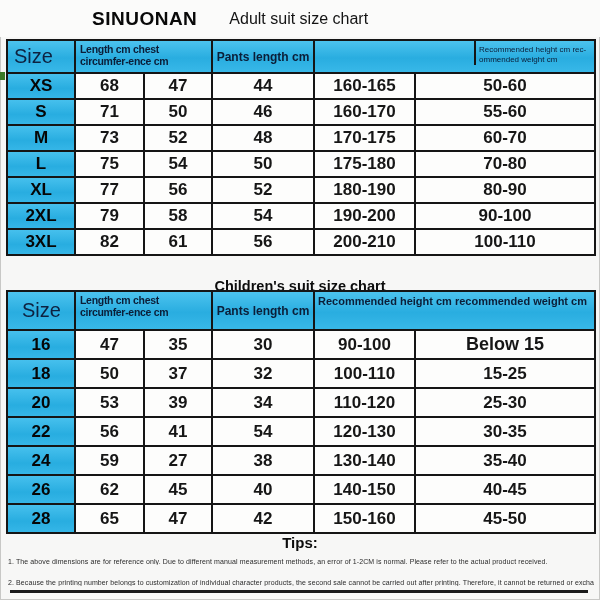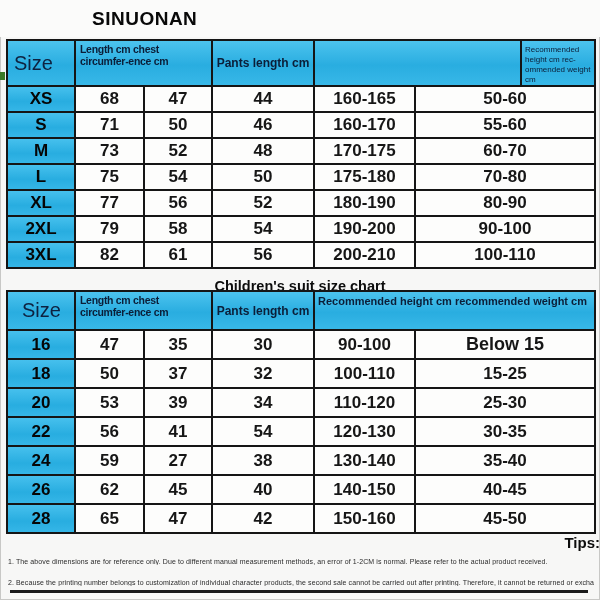--- a/index.html
+++ b/index.html
@@ -42,21 +42,21 @@
   .hdr-length{
     font-weight:bold;font-size:10.5px;letter-spacing:-0.3px;line-height:1.12;
     text-align:left;vertical-align:top;padding:3px 3px 0 4px;color:#0b1e38;
   }
   .hdr-pants{font-weight:bold;font-size:12px;text-align:center;color:#0b1e38;}
   .hdr-split{padding:0;vertical-align:top;}
   .hdr-split .split-wrap{display:flex;height:100%;}
   .hdr-split .empty-part{flex:0 0 57%;}
   .hdr-split .rec-part{
     flex:1 1 auto;border-left:2px solid #151515;
-    font-size:8px;line-height:1.25;text-align:left;padding:4px 1px 0 3px;color:#0b1e38;margin-left:46px;
+    font-size:8px;line-height:1.25;text-align:left;padding:4px 1px 0 3px;color:#0b1e38;
   }
   .hdr-rec-children{
     font-weight:bold;font-size:11px;line-height:1.15;text-align:left;
     vertical-align:top;padding:3px 0 0 3px;color:#0b1e38;white-space:normal;
   }
   .adult-table tr.hrow{height:33px;}
   .adult-table tr.brow{height:26px;}
   .children-table tr.hrow{height:39px;}
   .children-table tr.brow{height:29px;}
   td.sz{
@@ -64,40 +64,41 @@
     font-weight:bold;font-size:17px;text-align:center;color:#060606;
   }
   td.val{background:#fdfdfc;font-weight:600;font-size:17px;text-align:center;color:#161616;}
   td.val.small{font-size:18px;font-weight:bold;}
 
   .children-title{
     position:absolute;top:258px;left:0;width:600px;text-align:center;
     font-weight:bold;font-size:14.5px;color:#0d0d0d;margin-top:20px;
   }
   .tips-title{
-    position:absolute;top:534px;left:0;width:600px;text-align:right;
+    position:absolute;top:534px;left:0;width:600px;text-align:center;
     font-weight:bold;font-size:15px;color:#0d0d0d;
   }
   .tip-line{
     position:absolute;left:8px;width:586px;font-size:7px;color:#2a2a2a;
     white-space:nowrap;overflow:hidden;letter-spacing:0.1px;
   }
   .tip-1{top:558px;}
   .tip-2{top:579px;}
   .bottom-line{position:absolute;top:590px;left:10px;width:578px;height:3px;background:#1a1a1a;}
 </style>
 </head>
 <body>
 
 <div class="frame"></div>
 <div class="corner-mark"></div>
 <div class="corner-mark2"></div>
 
 <div class="top-header">
   <span class="brand">SINUONAN</span>
+  <span class="adult-title">Adult suit size chart</span>
 </div>
 
 <table class="size-table adult-table">
   <colgroup>
     <col style="width:68px">
       <col style="width:69px">
       <col style="width:68px">
     <col style="width:102px">
       <col style="width:101px">
       <col style="width:180px">

